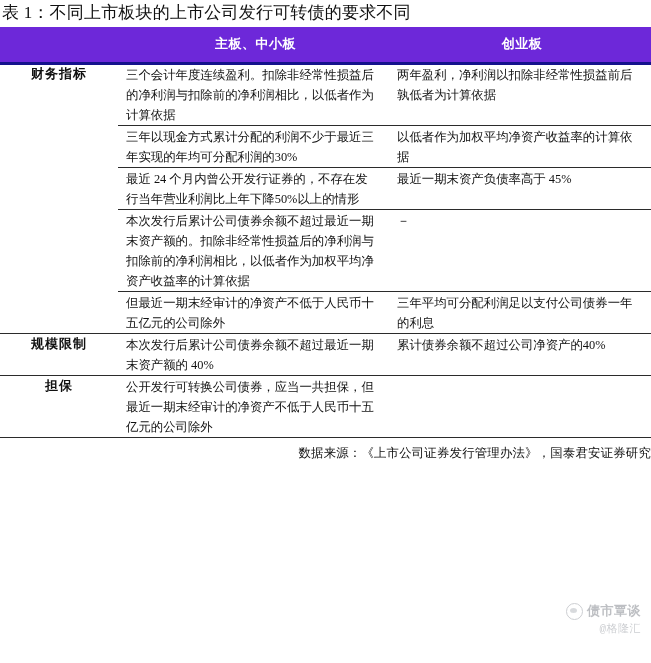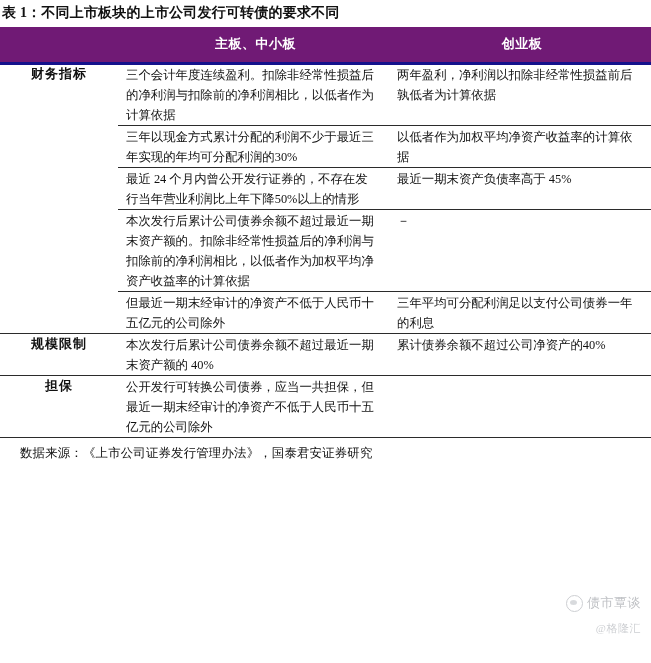--- a/index.html
+++ b/index.html
@@ -11,39 +11,39 @@
     width: 651px;
     height: 663px;
     font-family: "Liberation Serif", "DejaVu Serif", serif;
     color: #111111;
     position: relative;
     overflow: hidden;
   }
 
   
   .table-title {
-    font-size: 14px;
-    font-weight: bold;
+    font-size: 17px;
+    font-weight: normal;
     line-height: 22px;
     padding: 2px 12px 3px 2px;
     white-space: nowrap;
     letter-spacing: 0.2px;
   }
 
   
   .tbl {
     width: 651px;
     border-collapse: collapse;
     table-layout: fixed;
     font-size: 12.4px;
   }
 
   
   .hdr-row th {
-    background: #701a75;
+    background: #6d28d9;
     color: #ffffff;
     font-weight: bold;
     font-size: 13px;
     text-align: center;
     padding: 8px 0 9px 0;
     border: none;
     letter-spacing: 0.5px;
   }
   .hdr-row th.hdr-blank { }
 
@@ -103,42 +103,43 @@
   .bottom-rule {
     width: 651px;
     height: 0;
     border-top: 1.6px solid #2b2b2b;
     margin: 0;
   }
 
   
   .source-line {
     font-size: 12.4px;
-    padding: 7px 0 0 20px;
+    padding: 7px 0 0 14px;
     letter-spacing: 0.2px;
     white-space: nowrap;
+    text-align: right;
   }
 
   
   .watermark {
     position: absolute;
     right: 10px;
     bottom: 27px;
     text-align: right;
     pointer-events: none;
     user-select: none;
     opacity: 0.38;
   }
   .wm-top {
     display: flex;
     align-items: center;
     justify-content: flex-end;
     gap: 4px;
     font-size: 13px;
-    font-weight: normal;
+    font-weight: bold;
     color: #555a63;
     letter-spacing: 0.5px;
   }
   .wm-logo {
     width: 15px;
     height: 15px;
     border-radius: 50%;
     border: 1.2px solid #7a7f88;
     display: inline-block;
     position: relative;
@@ -149,22 +150,23 @@
     left: 3px;
     top: 4px;
     width: 7px;
     height: 5px;
     border-radius: 50%;
     background: #9aa0a8;
   }
   .wm-bottom {
     font-size: 11px;
     color: #7a7f88;
-    margin-top: 9px;
+    margin-top: 1px;
     letter-spacing: 0.5px;
+    font-family: Liberation Mono, monospace;
   }
 
   .dash-cell {
     font-size: 13px;
   }
 </style>
 </head>
 <body>
 
 <div class="table-title">表 1：不同上市板块的上市公司发行可转债的要求不同</div>

